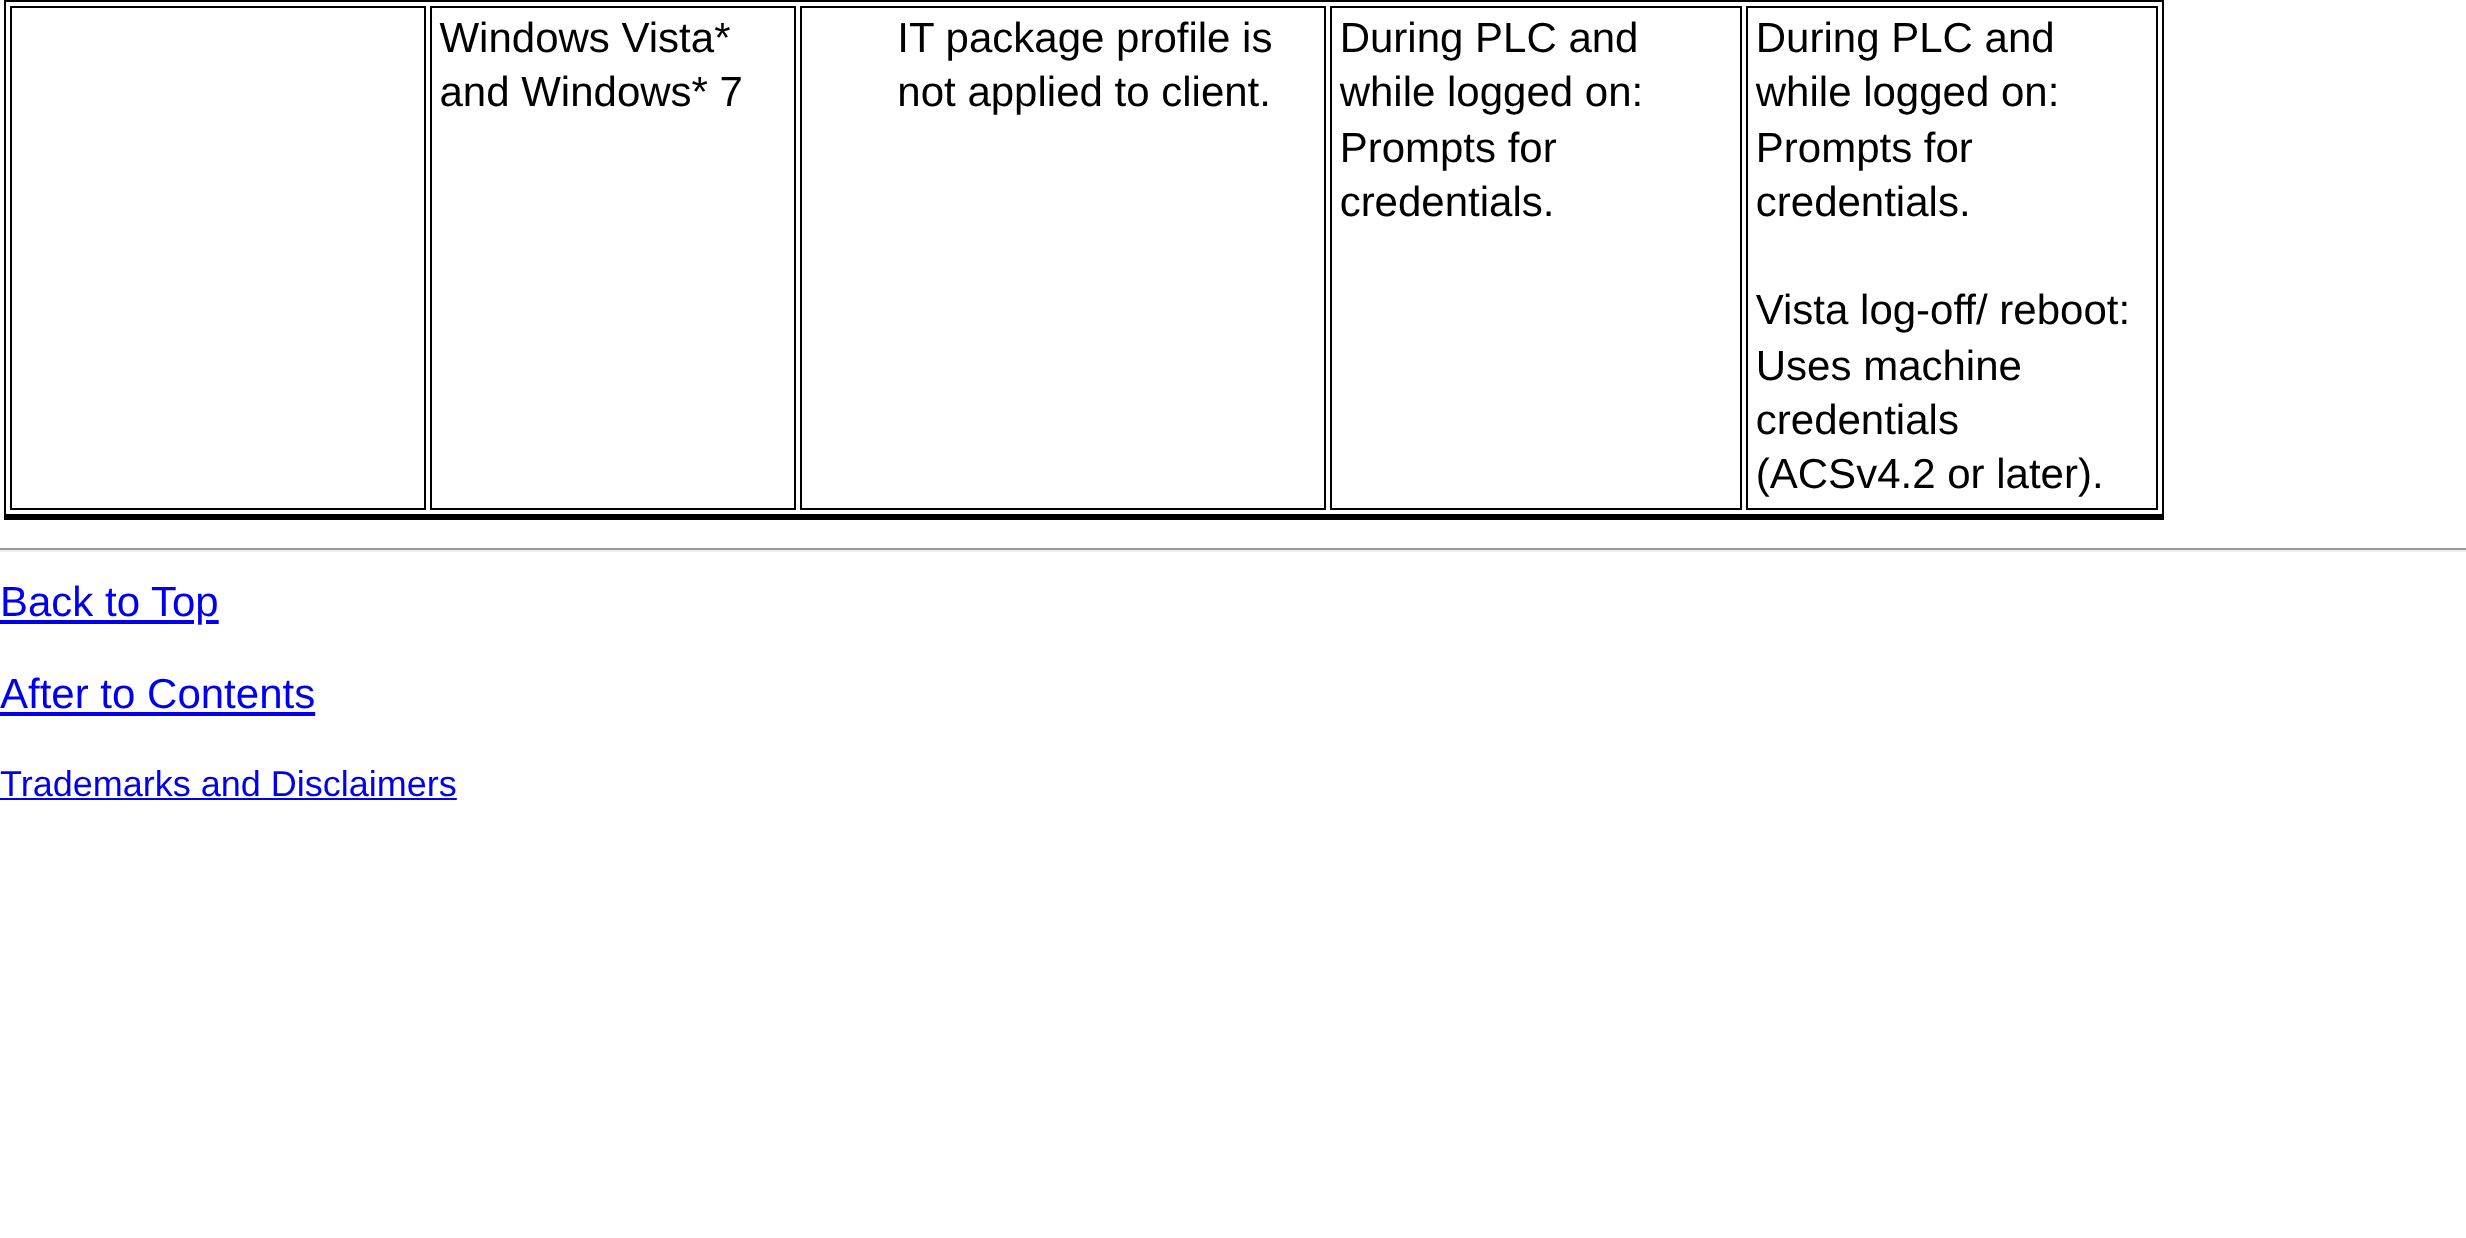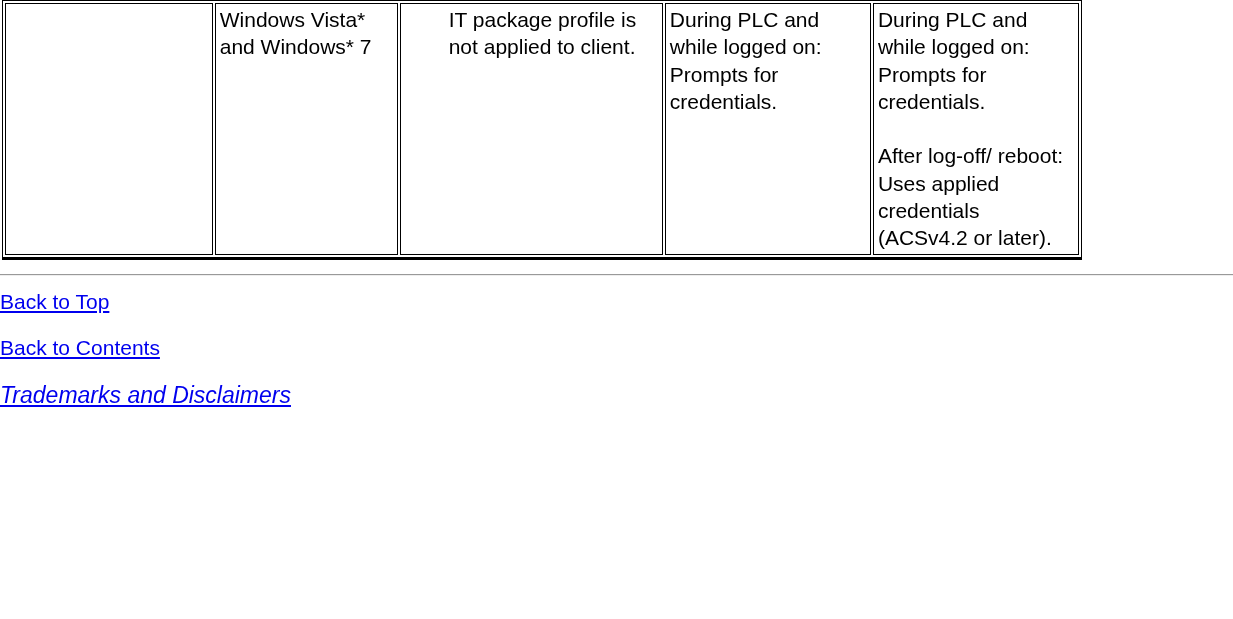--- a/index.html
+++ b/index.html
@@ -43,46 +43,45 @@
     }
     .link {
       display: block;
       color: #0000EE;
       text-decoration: underline;
       margin-bottom: 22px;
       cursor: pointer;
       width: fit-content;
     }
     .link.small {
-      font-size: 23px;
+      font-size: 18px;
       margin-bottom: 0;
-      font-style: italic;
     }
     .para-gap {
       height: 1.3em;
     }
   </style>
 </head>
 <body>
 
 <table>
   <tbody>
       <tr>
     <td class="col1"></td>
     <td class="col2">Windows Vista* and Windows* 7</td>
     <td class="col3">IT package profile is not applied to client.</td>
     <td class="col4">During PLC and while logged on: Prompts for credentials.</td>
     <td class="col5">
       <p>During PLC and while logged on: Prompts for credentials.</p>
       <div class="para-gap"></div>
-      <p>After log-off/ reboot: Uses applied credentials (ACSv4.2 or later).</p>
+      <p>Vista log-off/ reboot: Uses machine credentials (ACSv4.2 or later).</p>
     </td>
   </tr>
 </tbody>
   </table>
 
 <hr>
 
 <div class="links">
   <a class="link">Back to Top</a>
-  <a class="link">Back to Contents</a>
+  <a class="link">After to Contents</a>
   <a class="link small">Trademarks and Disclaimers</a>
 </div>
 
 </body></html>

